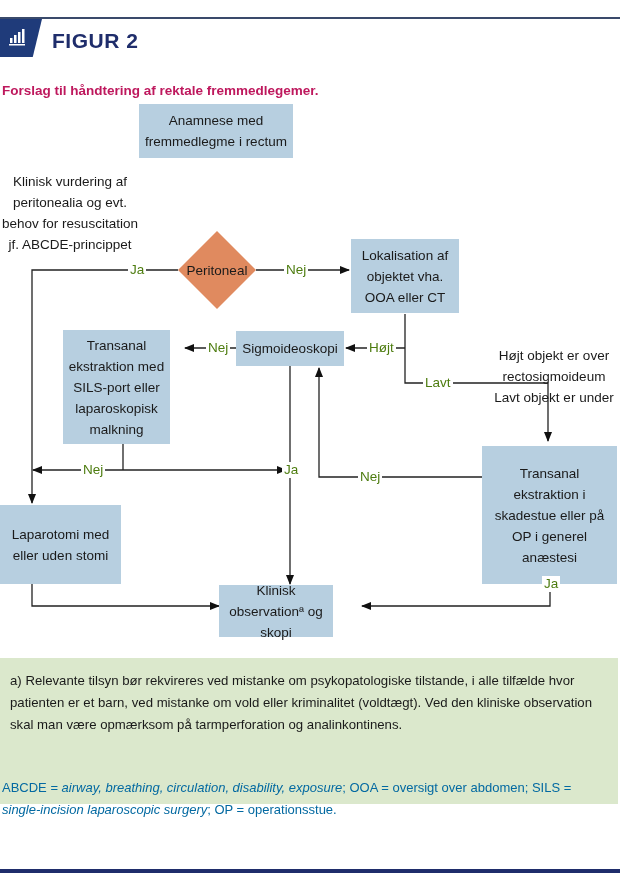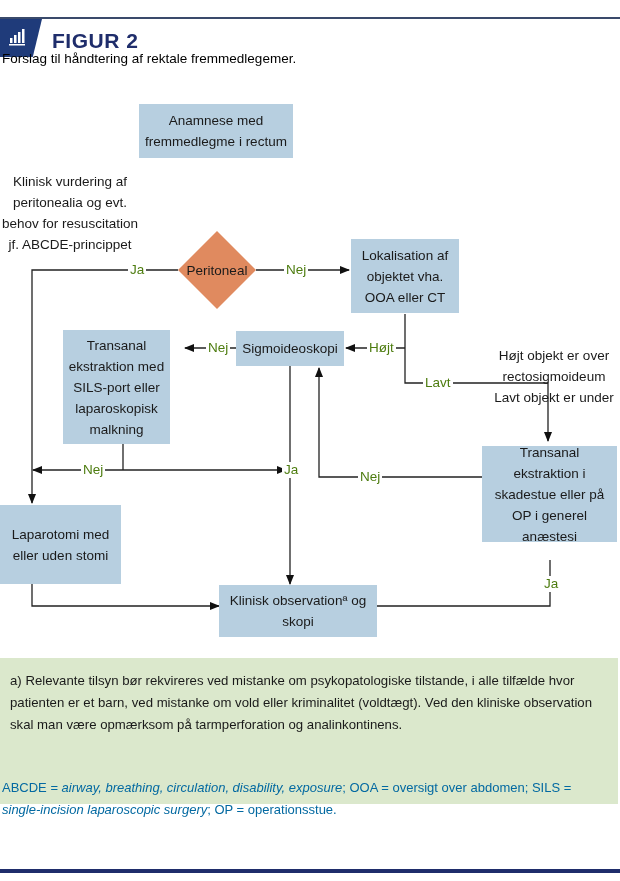--- a/index.html
+++ b/index.html
@@ -3,21 +3,21 @@
 <meta charset="utf-8">
 <style>
   html, body { margin: 0; padding: 0; background: #ffffff; }
   body { width: 620px; height: 881px; position: relative; overflow: hidden;
          font-family: "Liberation Sans Narrow", "Liberation Sans", sans-serif; color: #1a1a1a; }
   .top-rule { position: absolute; left: 0; top: 17px; width: 620px; height: 2px; background: #3a4a6b; }
   .fig-badge { position: absolute; left: 0; top: 19px; width: 42px; height: 38px; background: #1f3b7a;
                clip-path: polygon(0 0, 100% 0, 78% 100%, 0 100%); }
   .fig-badge svg { position: absolute; left: 8px; top: 9px; }
   .fig-title { position: absolute; left: 52px; top: 29px; font-weight: bold; font-size: 21px; color: #1f2d6b; letter-spacing: 0.5px; }
-  .subtitle { position: absolute; left: 2px; top: 51px; font-weight: normal; font-size: 13.5px; color: #000000; }
+  .subtitle { position: absolute; left: 2px; top: 83px; font-weight: bold; font-size: 13.5px; color: #be185d; }
 
   .box { position: absolute; background: #b7cfe0; display: flex; align-items: center; justify-content: center;
          text-align: center; font-size: 13.5px; line-height: 21px; color: #1a1a1a; box-sizing: border-box; padding: 2px 4px; }
   .note { position: absolute; text-align: center; font-size: 13.5px; line-height: 21px; color: #1a1a1a; }
   .lbl { position: absolute; font-size: 13.5px; line-height: 16px; background: #fff; padding: 0 2px; color: #4d7c0f; }
 
   svg.lines { position: absolute; left: 0; top: 0; }
 
   .footnote-box { position: absolute; left: 0; top: 658px; width: 618px; height: 146px; background: #dbe8cc; box-sizing: border-box;
                   padding: 12px 10px; font-size: 13.2px; line-height: 22px; color: #1a1a1a; }
@@ -75,22 +75,22 @@
 </svg>
 
 <div class="box" style="left:139px; top:104px; width:154px; height:54px;">Anamnese med fremmedlegme i rectum</div>
 <div class="note" style="left:0px; top:171px; width:140px;">Klinisk vurdering af peritonealia og evt. behov for resuscitation jf. ABCDE-princippet</div>
 <div class="note" style="left:178px; top:260px; width:78px;">Peritoneal</div>
 <div class="box" style="left:351px; top:239px; width:108px; height:74px;">Lokalisation af objektet vha. OOA eller CT</div>
 <div class="note" style="left:488px; top:313px; width:132px;margin-top:32px;">Højt objekt er over rectosigmoideum Lavt objekt er under</div>
 <div class="box" style="left:236px; top:331px; width:108px; height:35px;">Sigmoideoskopi</div>
 <div class="box" style="left:63px; top:330px; width:107px; height:114px;">Transanal ekstraktion med SILS-port eller laparoskopisk malkning</div>
 <div class="box" style="left:0px; top:505px; width:121px; height:79px;">Laparotomi med eller uden stomi</div>
-<div class="box" style="left:482px; top:446px; width:135px; height:96px;">Transanal ekstraktion i skadestue eller på OP i generel anæstesi</div>
-<div class="box" style="left:219px; top:585px; width:158px; height:52px; padding:0 10px;">Klinisk observationª og skopi</div>
+<div class="box" style="left:482px; top:446px; width:135px; height:138px;">Transanal ekstraktion i skadestue eller på OP i generel anæstesi</div>
+<div class="box" style="left:219px; top:585px; width:114px; height:52px; padding:0 10px;">Klinisk observationª og skopi</div>
 
 <div class="lbl" style="left:128px; top:262px;">Ja</div>
 <div class="lbl" style="left:284px; top:262px;">Nej</div>
 <div class="lbl" style="left:367px; top:340px;">Højt</div>
 <div class="lbl" style="left:423px; top:375px;">Lavt</div>
 <div class="lbl" style="left:206px; top:340px;">Nej</div>
 <div class="lbl" style="left:81px; top:462px;">Nej</div>
 <div class="lbl" style="left:282px; top:462px;">Ja</div>
 <div class="lbl" style="left:358px; top:469px;">Nej</div>
 <div class="lbl" style="left:542px; top:576px;">Ja</div>

